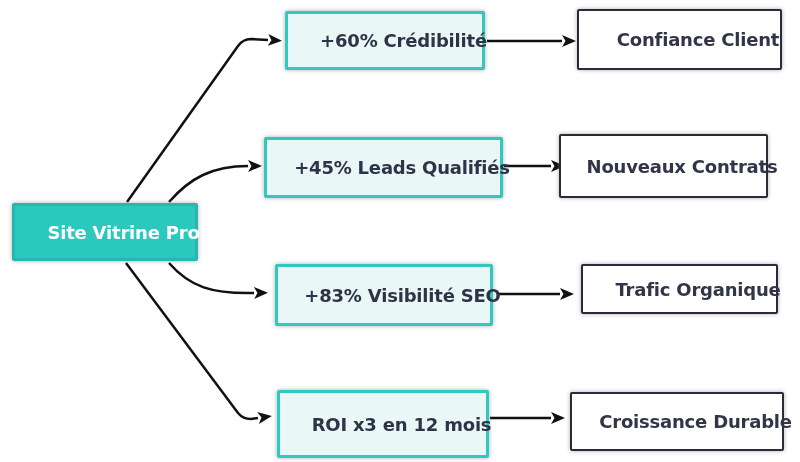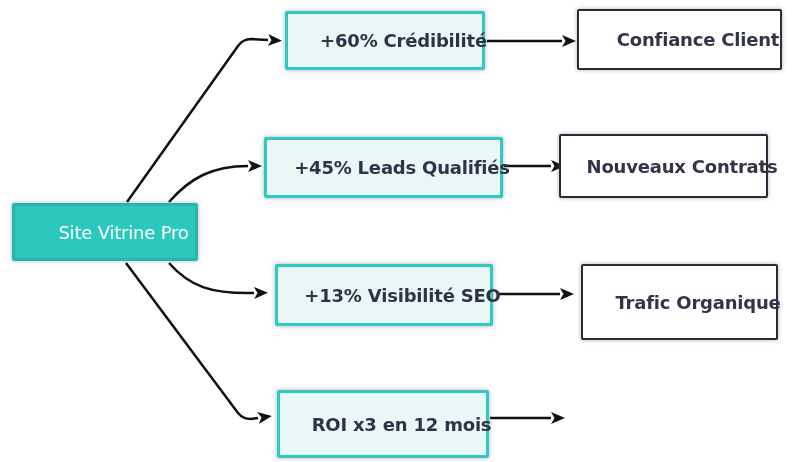--- a/index.html
+++ b/index.html
@@ -18,21 +18,21 @@
   svg.edges{position:absolute;left:0;top:0;width:800px;height:462px;pointer-events:none;}
   .node{
     position:absolute;display:flex;align-items:center;justify-content:center;
     box-sizing:border-box;text-align:center;border-radius:2px;
     font-size:18px;font-weight:600;letter-spacing:-0.2px;white-space:nowrap;
     box-shadow:0 0 4px rgba(110,110,110,0.55);
     padding-left:37px;
   }
   .node.source{
     background:var(--teal_fill);border:3px solid var(--teal_border);
-    color:var(--source_text);font-weight:400;
+    color:var(--source_text);font-weight:700;
   }
   .node.metric{
     background:var(--metric_fill);border:3px solid var(--metric_border);
     color:var(--metric_text);
   }
   .node.outcome{
     background:var(--outcome_fill);border:2px solid var(--outcome_border);
     color:var(--outcome_text);
   }
   .edge{stroke:var(--arrow);stroke-width:2.5;fill:none;}
@@ -63,29 +63,32 @@
     <span>Site Vitrine Pro</span>
   </div>
 
   <div class="node metric" style="left:285px;top:11px;width:200px;height:59px;">
     <span>+60% Crédibilité</span>
   </div>
   <div class="node metric" style="left:264px;top:137px;width:239px;height:61px;align-items:center;">
     <span>+45% Leads Qualifiés</span>
   </div>
   <div class="node metric" style="left:275px;top:264px;width:218px;height:62px;">
-    <span>+13% Visibilité SEO</span>
+    <span>+83% Visibilité SEO</span>
   </div>
   <div class="node metric" style="left:277px;top:390px;width:212px;height:68px;">
     <span>ROI x3 en 12 mois</span>
   </div>
 
   <div class="node outcome" style="left:577px;top:9px;width:205px;height:61px;">
     <span>Confiance Client</span>
   </div>
   <div class="node outcome" style="left:539px;top:134px;width:209px;height:64px;margin-left:20px;">
     <span>Nouveaux Contrats</span>
   </div>
-  <div class="node outcome" style="left:581px;top:264px;width:197px;height:76px;">
+  <div class="node outcome" style="left:581px;top:264px;width:197px;height:50px;">
     <span>Trafic Organique</span>
+  </div>
+  <div class="node outcome" style="left:570px;top:392px;width:214px;height:59px;">
+    <span>Croissance Durable</span>
   </div>
 
 </div>
 
 </body></html>

